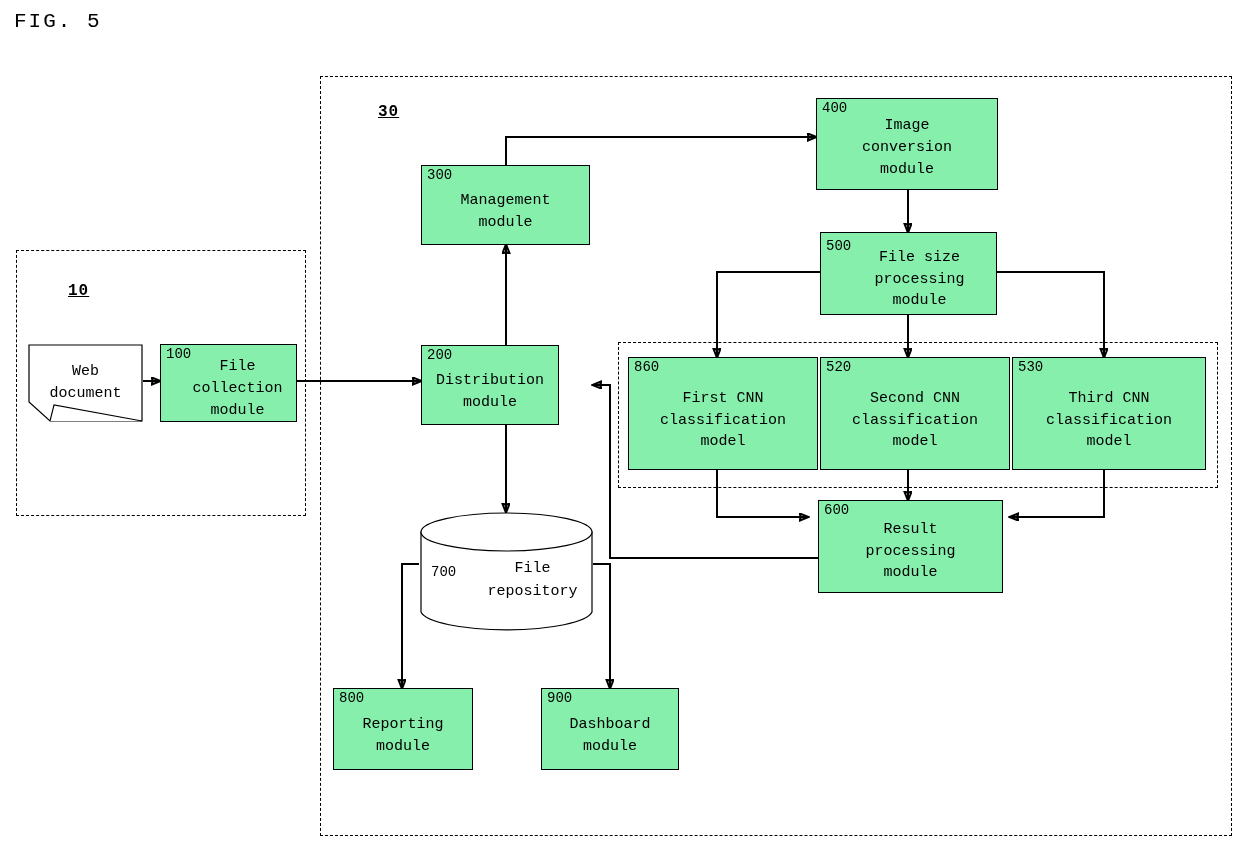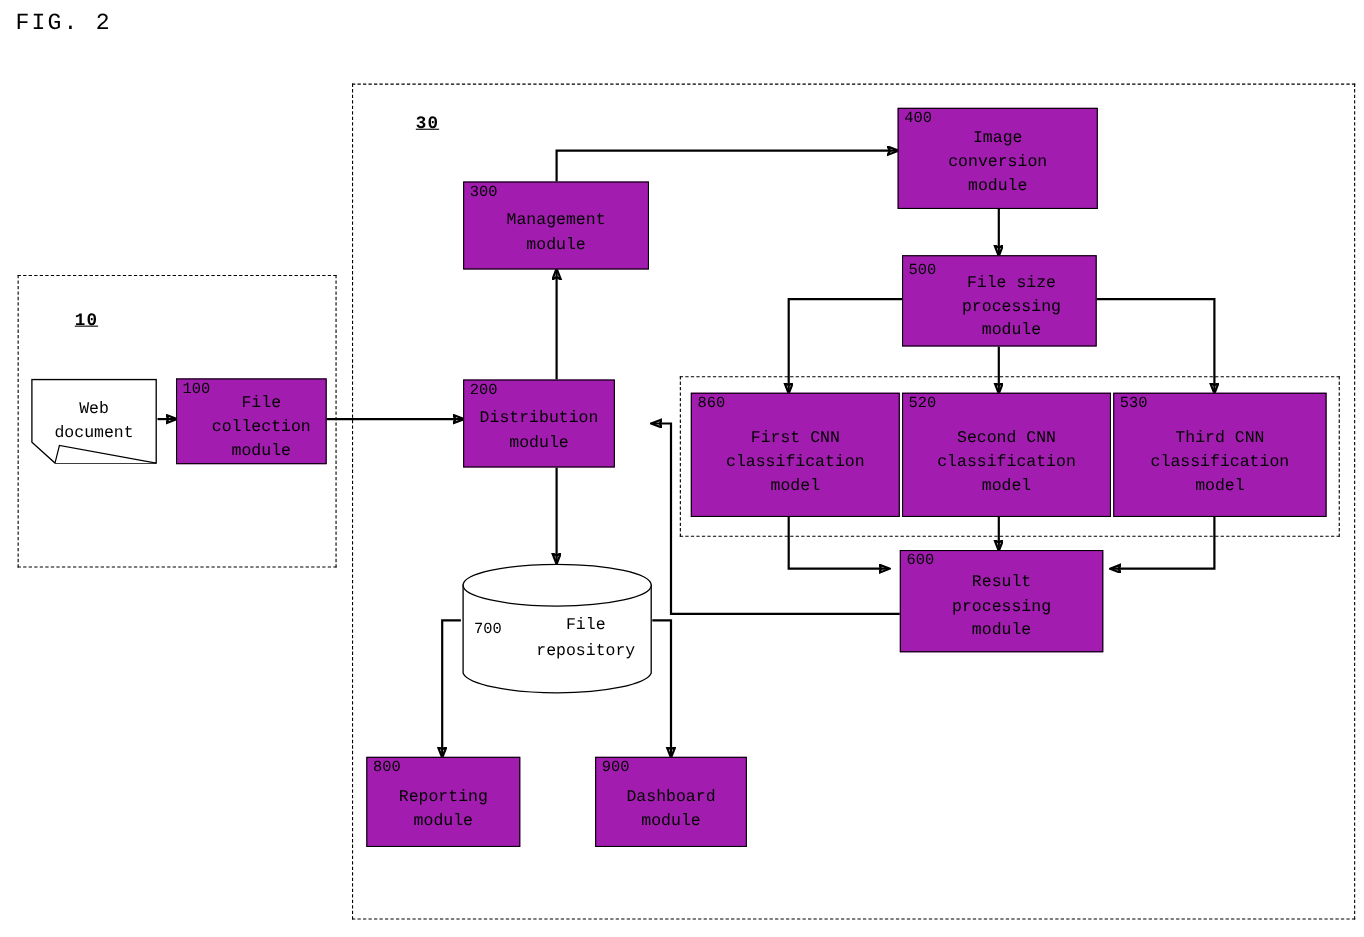--- a/index.html
+++ b/index.html
@@ -45,21 +45,21 @@
     font-size: 16px;
     font-weight: bold;
     text-decoration: underline;
     letter-spacing: 1px;
   }
   
   .mod {
     position: absolute;
     border: 1.2px solid #000;
     box-sizing: border-box;
-    background: #a21caf;
+    background: #86efac;
     display: flex;
     align-items: center;
     justify-content: center;
     text-align: center;
     font-size: 15px;
     line-height: 1.45;
     white-space: pre-line;
   }
   .mod .ref {
     position: absolute;
@@ -129,21 +129,21 @@
     stroke: #000;
     stroke-width: 2;
     fill: none;
   }
 </style>
 </head>
 <body>
 
 <div id="figure-root">
 
-  <div class="fig-title">FIG. 2</div>
+  <div class="fig-title">FIG. 5</div>
 
   <div class="dashed-box" style="left:16px; top:250px; width:290px; height:266px;"></div>
   <div class="group-label" style="left:68px; top:282px;">10</div>
 
   <div class="dashed-box" style="left:320px; top:76px; width:912px; height:760px;"></div>
   <div class="group-label" style="left:378px; top:103px;">30</div>
 
   <div class="dashed-box thin" style="left:618px; top:342px; width:600px; height:146px;"></div>
 
   <svg id="wires" viewBox="0 0 1240 852" width="1240" height="852">

